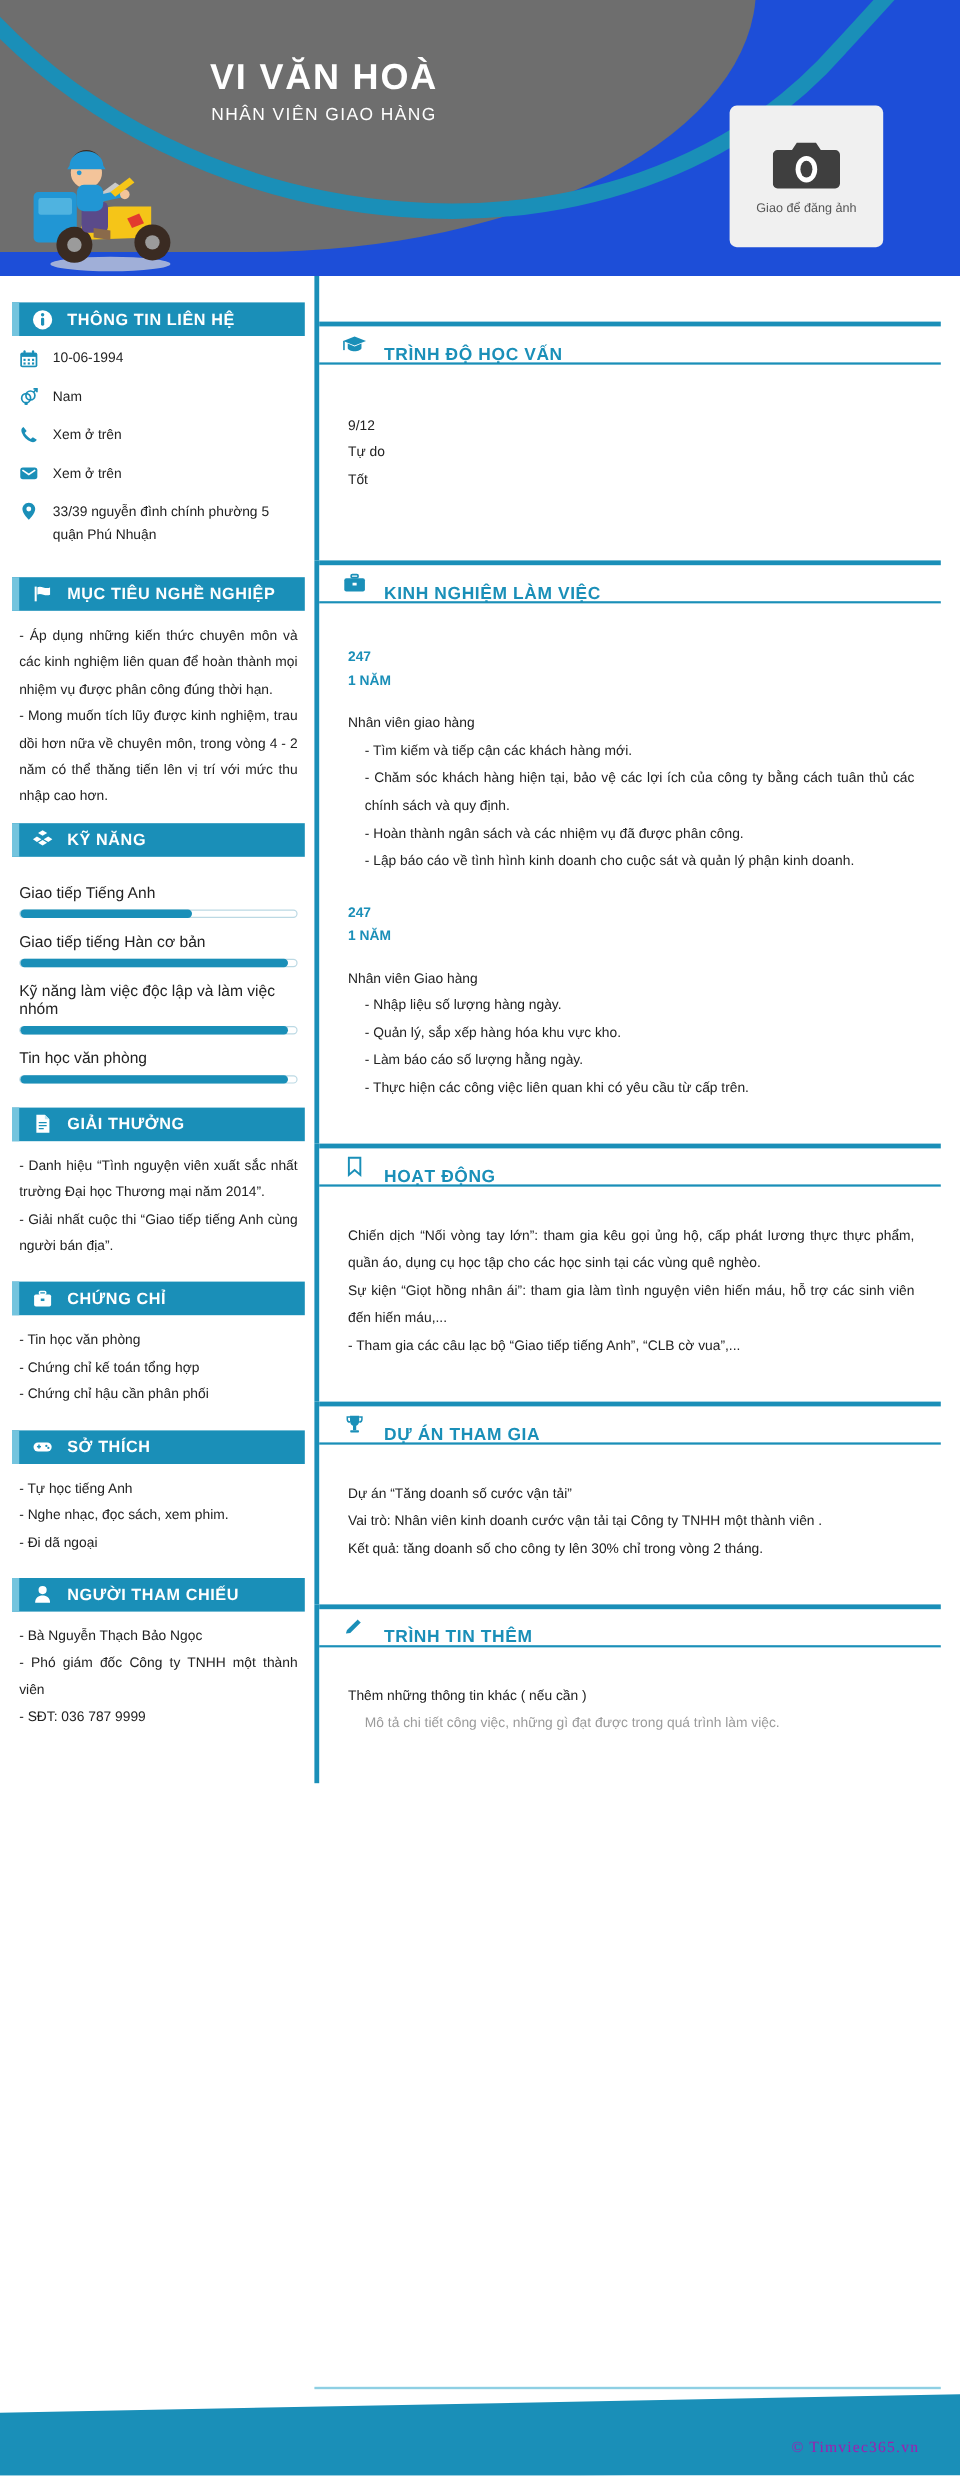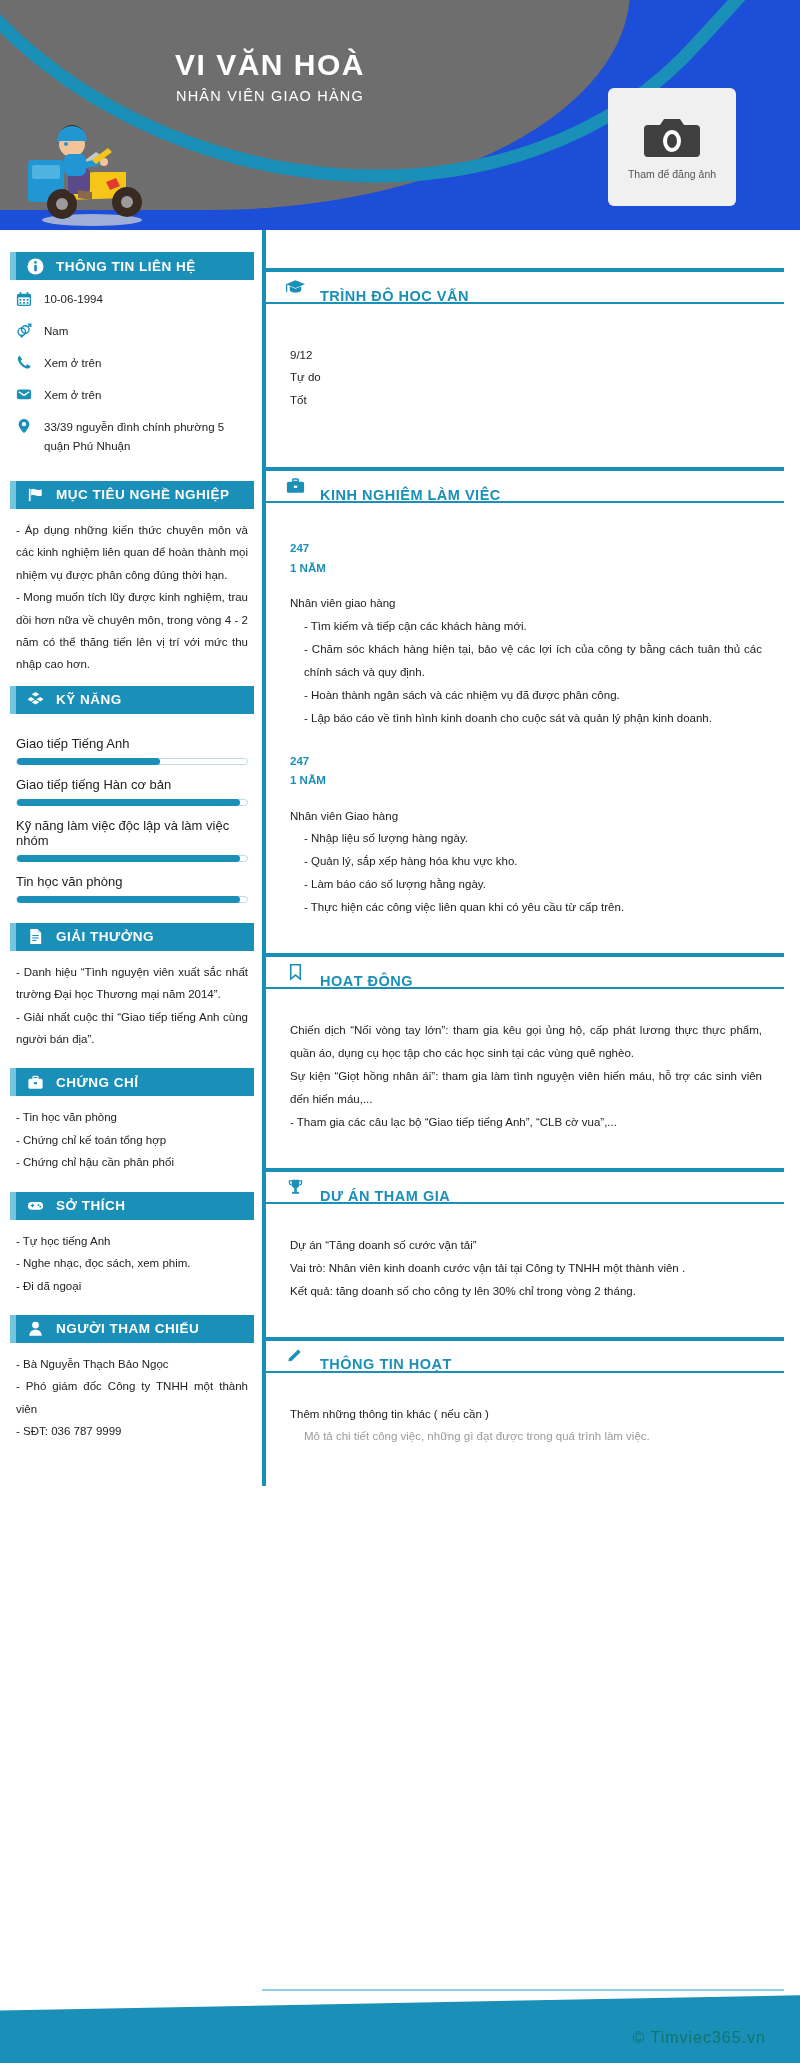--- a/index.html
+++ b/index.html
@@ -95,22 +95,22 @@
   .footer { position:absolute; left:0; bottom:0; width:800px; height:72px; overflow:hidden; }
   .footer-band {
     position:absolute; left:-20px; bottom:-10px; width:860px; height:62px;
     background:#1a8fb8; transform: rotate(-1.1deg); transform-origin: left bottom;
   }
   .footer-band2 {
     position:absolute; left:-20px; bottom:-16px; width:860px; height:40px;
     background:#1a8fb8;
   }
   .footer-text {
-    position:absolute; right:34px; bottom:16px; color:#0f766e;
-    font-size:16px; font-family:Liberation Sans, sans-serif; letter-spacing:1px;
+    position:absolute; right:34px; bottom:16px; color:#a21caf;
+    font-size:13px; font-family:Liberation Serif, serif; letter-spacing:1px;
   }
   .top-rule { position:absolute; left:262px; right:16px; bottom:72px; height:2px; background:#8ecfe3; }
 </style>
 </head>
 <body>
 
 <div class="page">
 
   <div class="header">
     <div class="header-grey2"></div>
@@ -148,21 +148,21 @@
       <div class="cv-name">VI VĂN HOÀ</div>
       <div class="cv-job">NHÂN VIÊN GIAO HÀNG</div>
     </div>
 
     <div class="photo-box">
       <svg class="cam-icon" viewBox="0 0 56 44">
         <path d="M4 10 h12 l4 -6 h16 l4 6 h12 a4 4 0 0 1 4 4 v24 a4 4 0 0 1 -4 4 h-48 a4 4 0 0 1 -4 -4 v-24 a4 4 0 0 1 4 -4 z" fill="#3f3f3f"></path>
         <ellipse cx="28" cy="26" rx="9" ry="11" fill="#ffffff"></ellipse>
         <ellipse cx="28" cy="26" rx="5" ry="7" fill="#3f3f3f"></ellipse>
       </svg>
-      <div class="photo-label">Tham để đăng ảnh</div>
+      <div class="photo-label">Giao để đăng ảnh</div>
     </div>
   </div>
 
   <div class="body">
 
     <div class="col-left">
 
       <div style="height:22px"></div>
       <div class="lsec-head">
         <span class="ico">
@@ -475,21 +475,21 @@
 
       <div class="rsec">
         <div class="rail"></div>
         <div class="rsec-head">
           <span class="rico">
             <svg viewBox="0 0 22 18" width="21" height="18">
                 <path d="M3.4 14.6 L4.4 11.4 L14 2 L16.6 4.6 L7.2 14 Z" fill="#1a8fb8"></path>
                 <path d="M14 2 L16.6 4.6" stroke="#fff" stroke-width="1"></path>
               </svg>
           </span>
-          <span class="rsec-title">THÔNG TIN HOẠT</span>
+          <span class="rsec-title">TRÌNH TIN THÊM</span>
         </div>
         <div class="rsec-body">
           <div style="height:12px"></div>
           <div class="r-plain">Thêm những thông tin khác ( nếu cần )</div>
           <div class="r-text r-muted" style="padding-left:14px">Mô tả chi tiết công việc, những gì đạt được trong quá trình làm việc.</div>
           <div style="height:20px"></div>
         </div>
       </div>
 
     </div>

